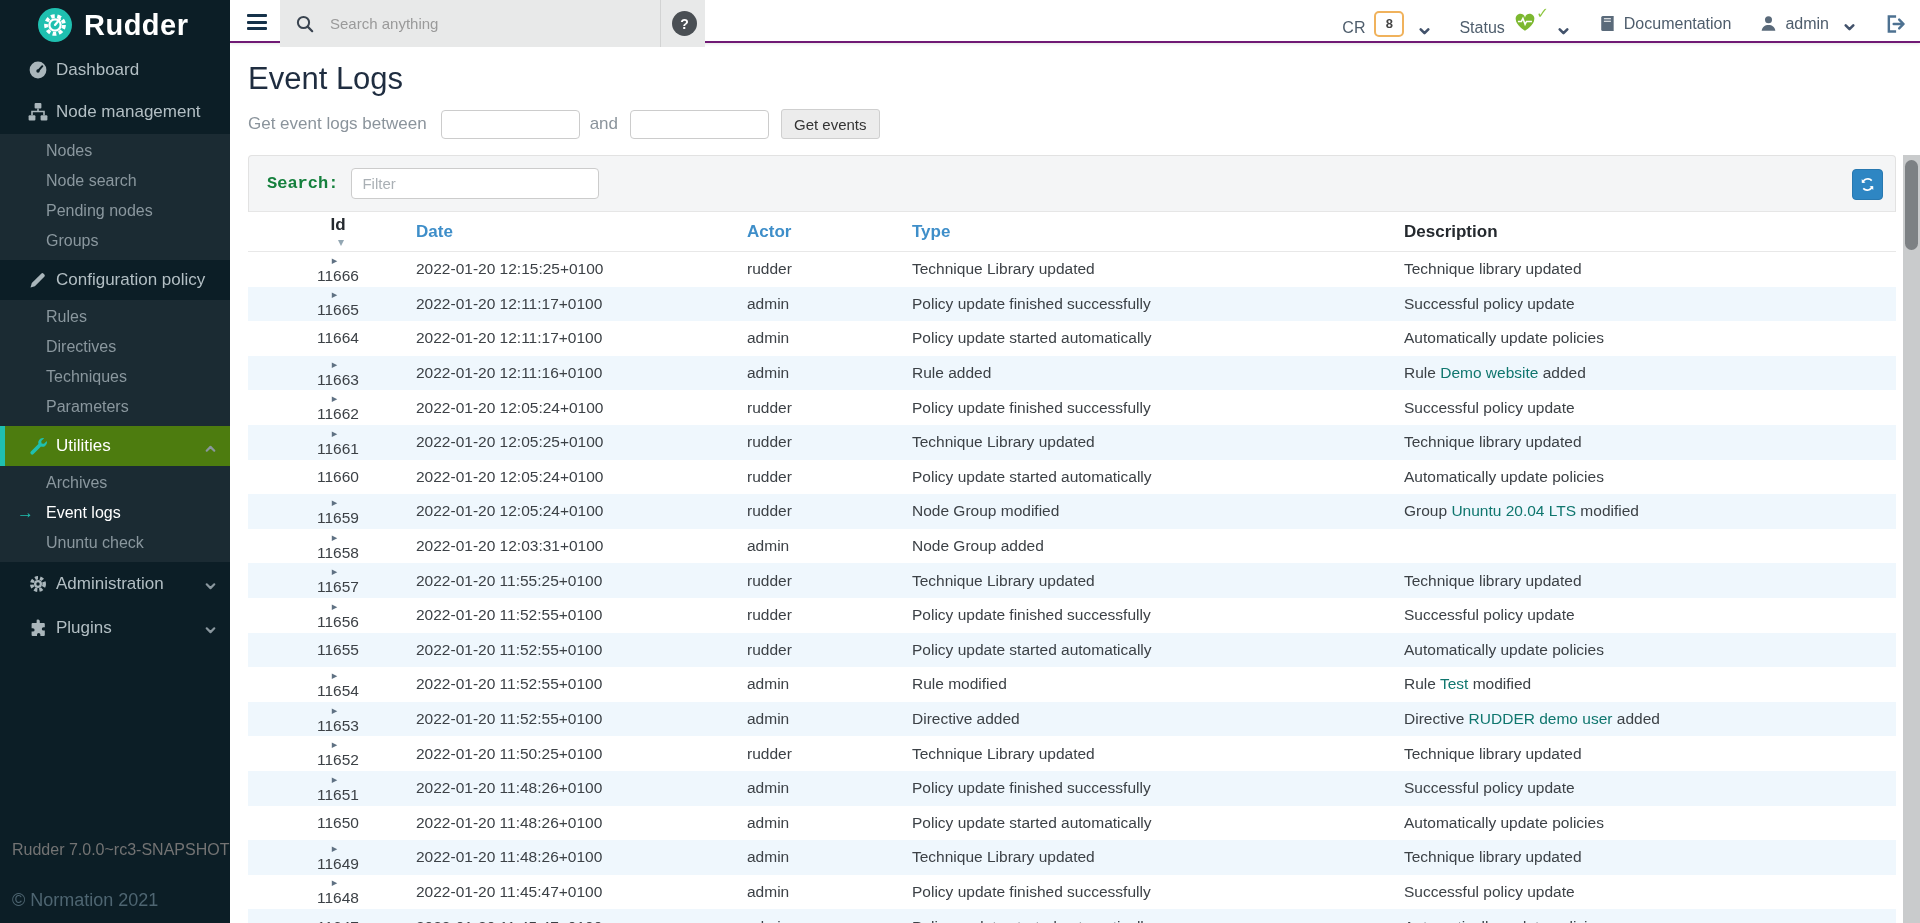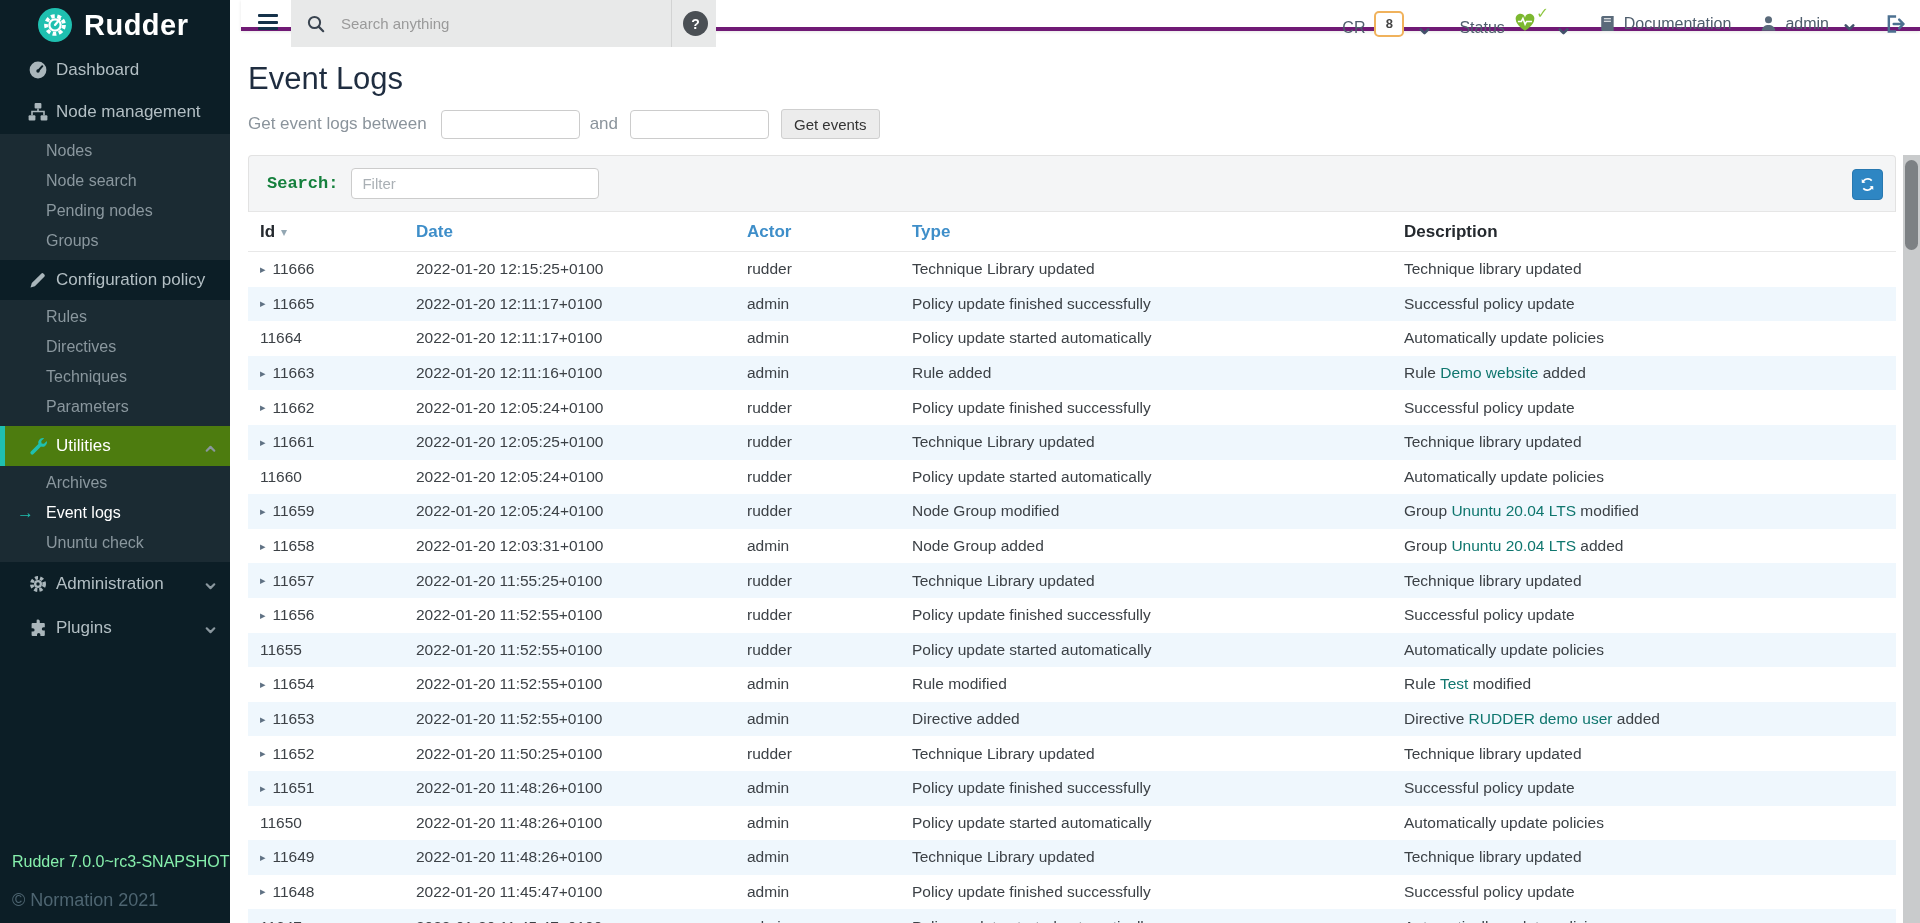--- a/index.html
+++ b/index.html
@@ -20,26 +20,26 @@
   .submenu { background:#1b2b33; padding:2px 0 4px 0; }
   .sub-item { line-height:30px; padding-left:46px; color:#8a979e; font-size:16px;
               cursor:pointer; position:relative; white-space:nowrap; }
   .sub-item.active { color:#fff; }
   .sub-arrow { position:absolute; left:17px; top:0; color:#1fc0b0; font-weight:bold; font-size:17px; }
   .nav-item.active-section { background:#4d7c0f; box-shadow:inset 5px 0 0 #1fc0b0; color:#fff; }
   .nav-item.active-section .ni-icon { color:#1fc0b0; }
   .nav-chevron { position:absolute; right:13px; width:13px; height:13px; color:#8a979e; }
   .nav-chevron.up svg { transform:rotate(180deg); }
   .side-footer { position:absolute; left:12px; bottom:0; width:210px; }
-  .side-version { color:#86efac; font-size:16px; position:absolute; bottom:52px; white-space:nowrap; }
+  .side-version { color:#737373; font-size:16px; position:absolute; bottom:64px; white-space:nowrap; }
   .side-copy { color:#4e6571; font-size:18px; position:absolute; bottom:12px; white-space:nowrap; }
 
   
-  .topbar { position:absolute; left:230px; top:0; right:0; height:31px; background:#fff;
-            border-bottom:4px solid #701a75; box-shadow:0 1px 3px rgba(0,0,0,.10); z-index:20;margin-left:11px; }
+  .topbar { position:absolute; left:230px; top:0; right:0; height:43px; background:#fff;
+            border-bottom:2px solid #701a75; box-shadow:0 1px 3px rgba(0,0,0,.10); z-index:20; }
   .hamburger { position:absolute; left:17px; top:14px; width:20px; height:18px; cursor:pointer; }
   .hamburger i { display:block; height:3px; background:#16324a; margin-bottom:3.5px; border-radius:1px; }
   .search-wrap { position:absolute; left:50px; top:0; width:425px; height:47px; background:#e8e9e9;
                  display:flex; align-items:center; }
   .search-wrap .mag { width:20px; height:20px; margin-left:15px; }
   .search-input { border:none; outline:none; background:transparent; font-size:15px;
                   color:#444; margin-left:15px; width:290px; font-family:inherit; }
   .search-input::placeholder { color:#9a9a9a; }
   .search-divider { position:absolute; left:380px; top:0; width:1px; height:47px; background:#d2d3d3; }
   .help-circle { position:absolute; left:392px; top:11px; width:25px; height:25px; border-radius:50%;
@@ -77,21 +77,21 @@
   .filter-input { width:248px; height:31px; border:1px solid #ccc; border-radius:4px; margin-left:13px;
                  font-family:inherit; font-size:15px; padding:0 10px; outline:none; background:#fff; }
   .filter-input::placeholder { color:#aab0b5; }
   .refresh-btn { position:absolute; right:12px; top:13px; width:31px; height:31px; background:#2e86c3;
                  border:1px solid #2878b0; border-radius:4px; display:flex; align-items:center;
                  justify-content:center; cursor:pointer; }
   .refresh-btn svg { width:17px; height:17px; }
 
   .thead { height:40px; display:flex; align-items:center; border-bottom:1px solid #e8e8e8; }
   .tcell { flex:none; }
-  .col-id { width:168px; padding-left:12px; display:flex; align-items:center; }
+  .col-id { width:168px; padding-left:12px; display:flex; align-items:center;flex-direction:column; }
   .col-date { width:331px; } .col-actor { width:165px; } .col-type { width:492px; }
   .col-desc { flex:1 1 auto; }
   .th { font-size:17px; font-weight:bold; }
   .th-dark { color:#24292e; } .th-blue { color:#3e8ec9; cursor:pointer; }
   .sort-caret { color:#93a7b3; font-size:12px; margin-left:6px; }
 
   .trow { height:34.6px; display:flex; align-items:center; font-size:15.5px; color:#3c4146; }
   .trow.alt { background:#eff7fd; }
   .row-caret { color:#5f7183; font-size:11px; margin-right:7px; cursor:pointer; }
   .desc-link { color:#0f766e; cursor:pointer; }
@@ -404,21 +404,20 @@
   </div>
 
   <div class="trow">
     <div class="tcell col-id">
       <span class="row-caret">▸</span>
       <span>11658</span>
     </div>
     <div class="tcell col-date">2022-01-20 12:03:31+0100</div>
     <div class="tcell col-actor">admin</div>
     <div class="tcell col-type">Node Group added</div>
-    <div class="tcell col-desc"><span>Group </span><span class="desc-link">Ununtu 20.04 LTS</span><span> added</span></div>
   </div>
 
   <div class="trow alt">
     <div class="tcell col-id">
       <span class="row-caret">▸</span>
       <span>11657</span>
     </div>
     <div class="tcell col-date">2022-01-20 11:55:25+0100</div>
     <div class="tcell col-actor">rudder</div>
     <div class="tcell col-type">Technique Library updated</div>

